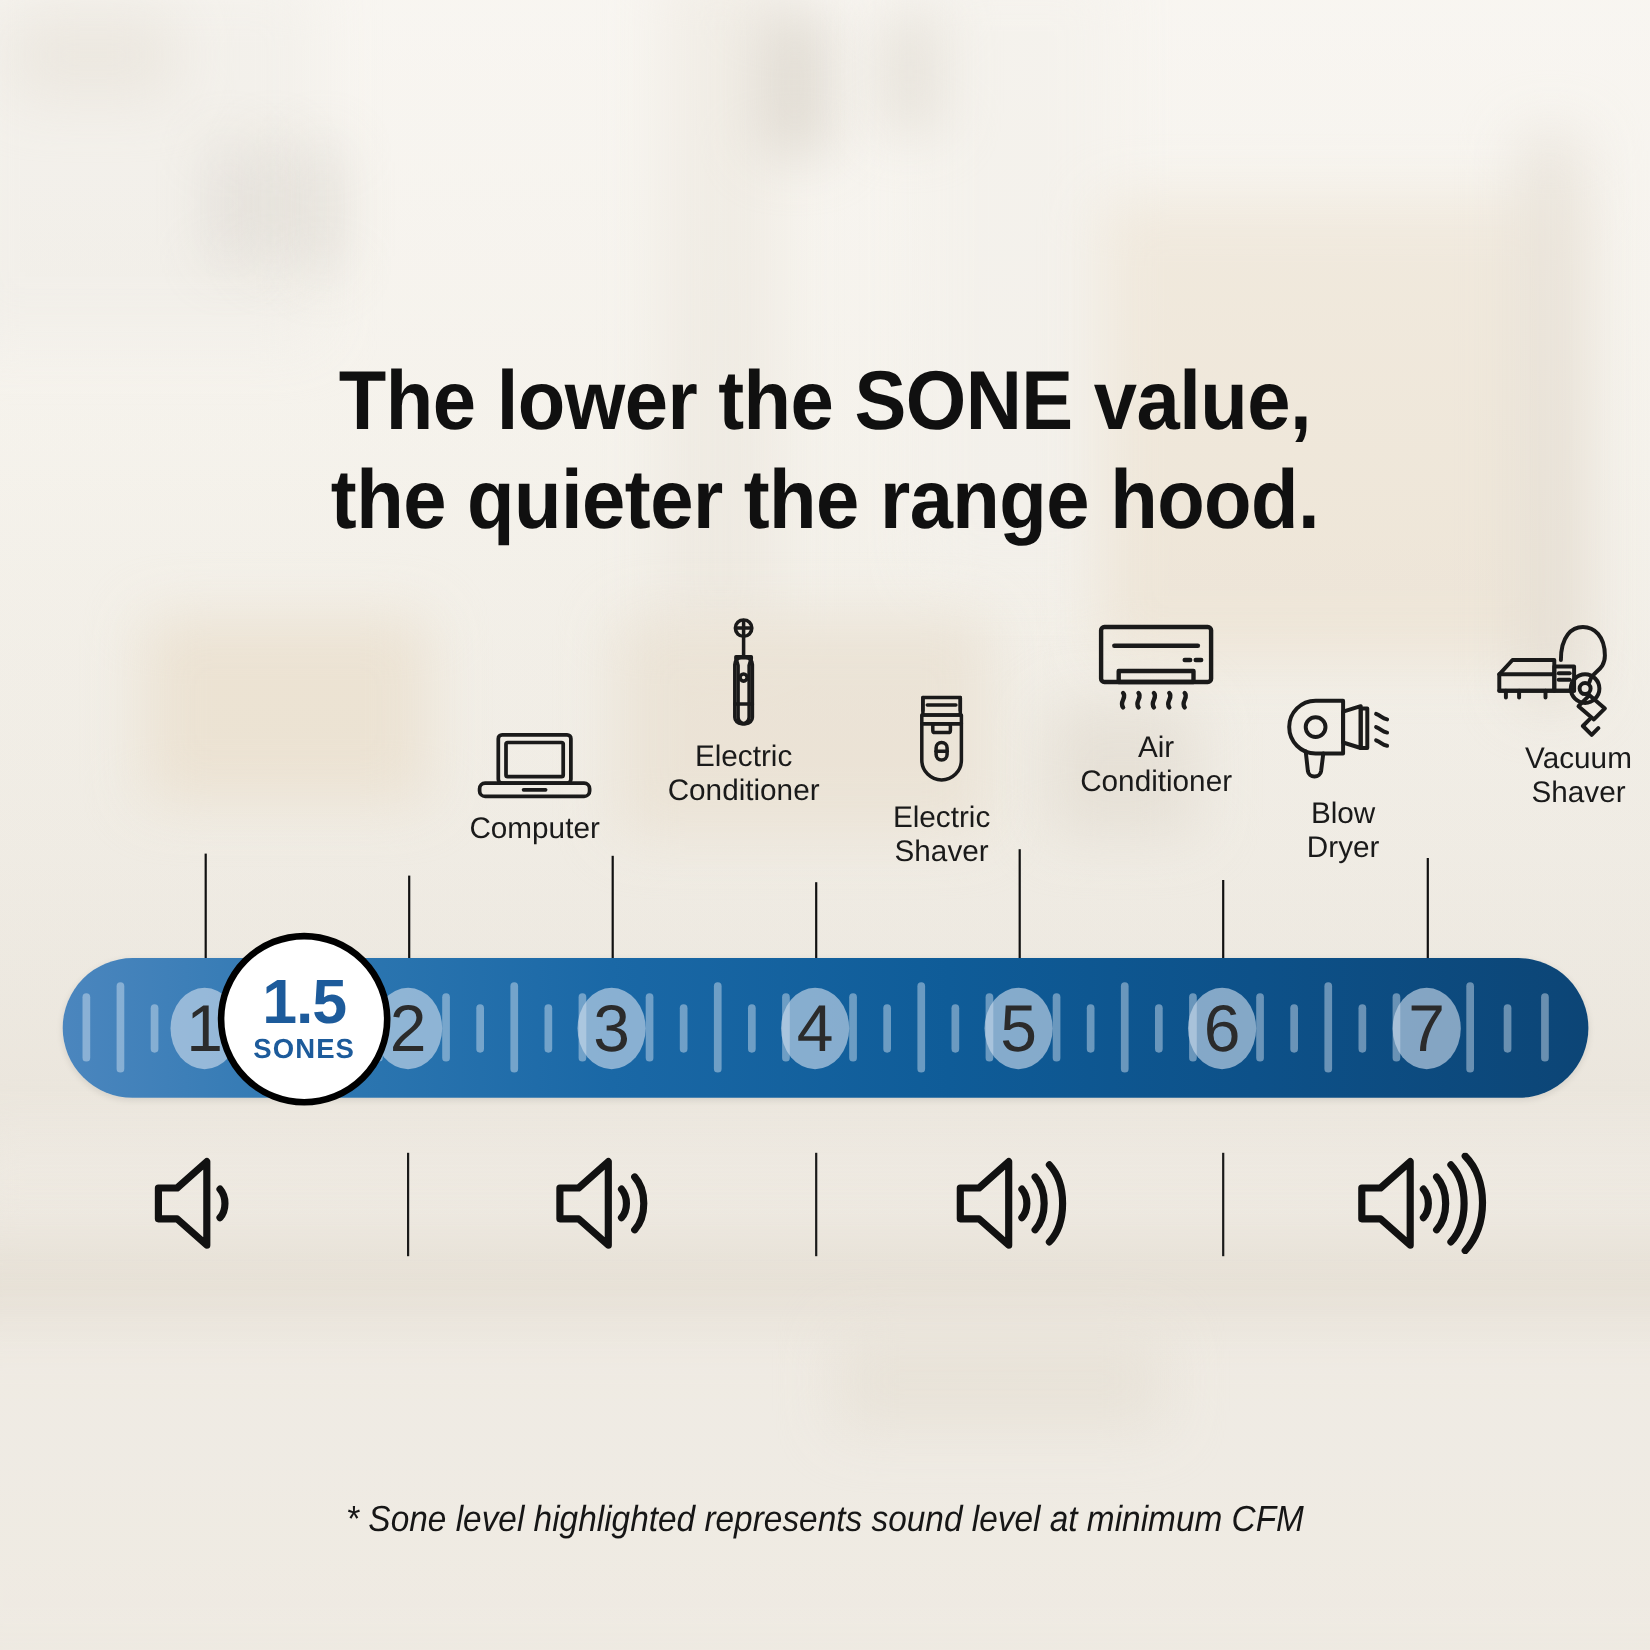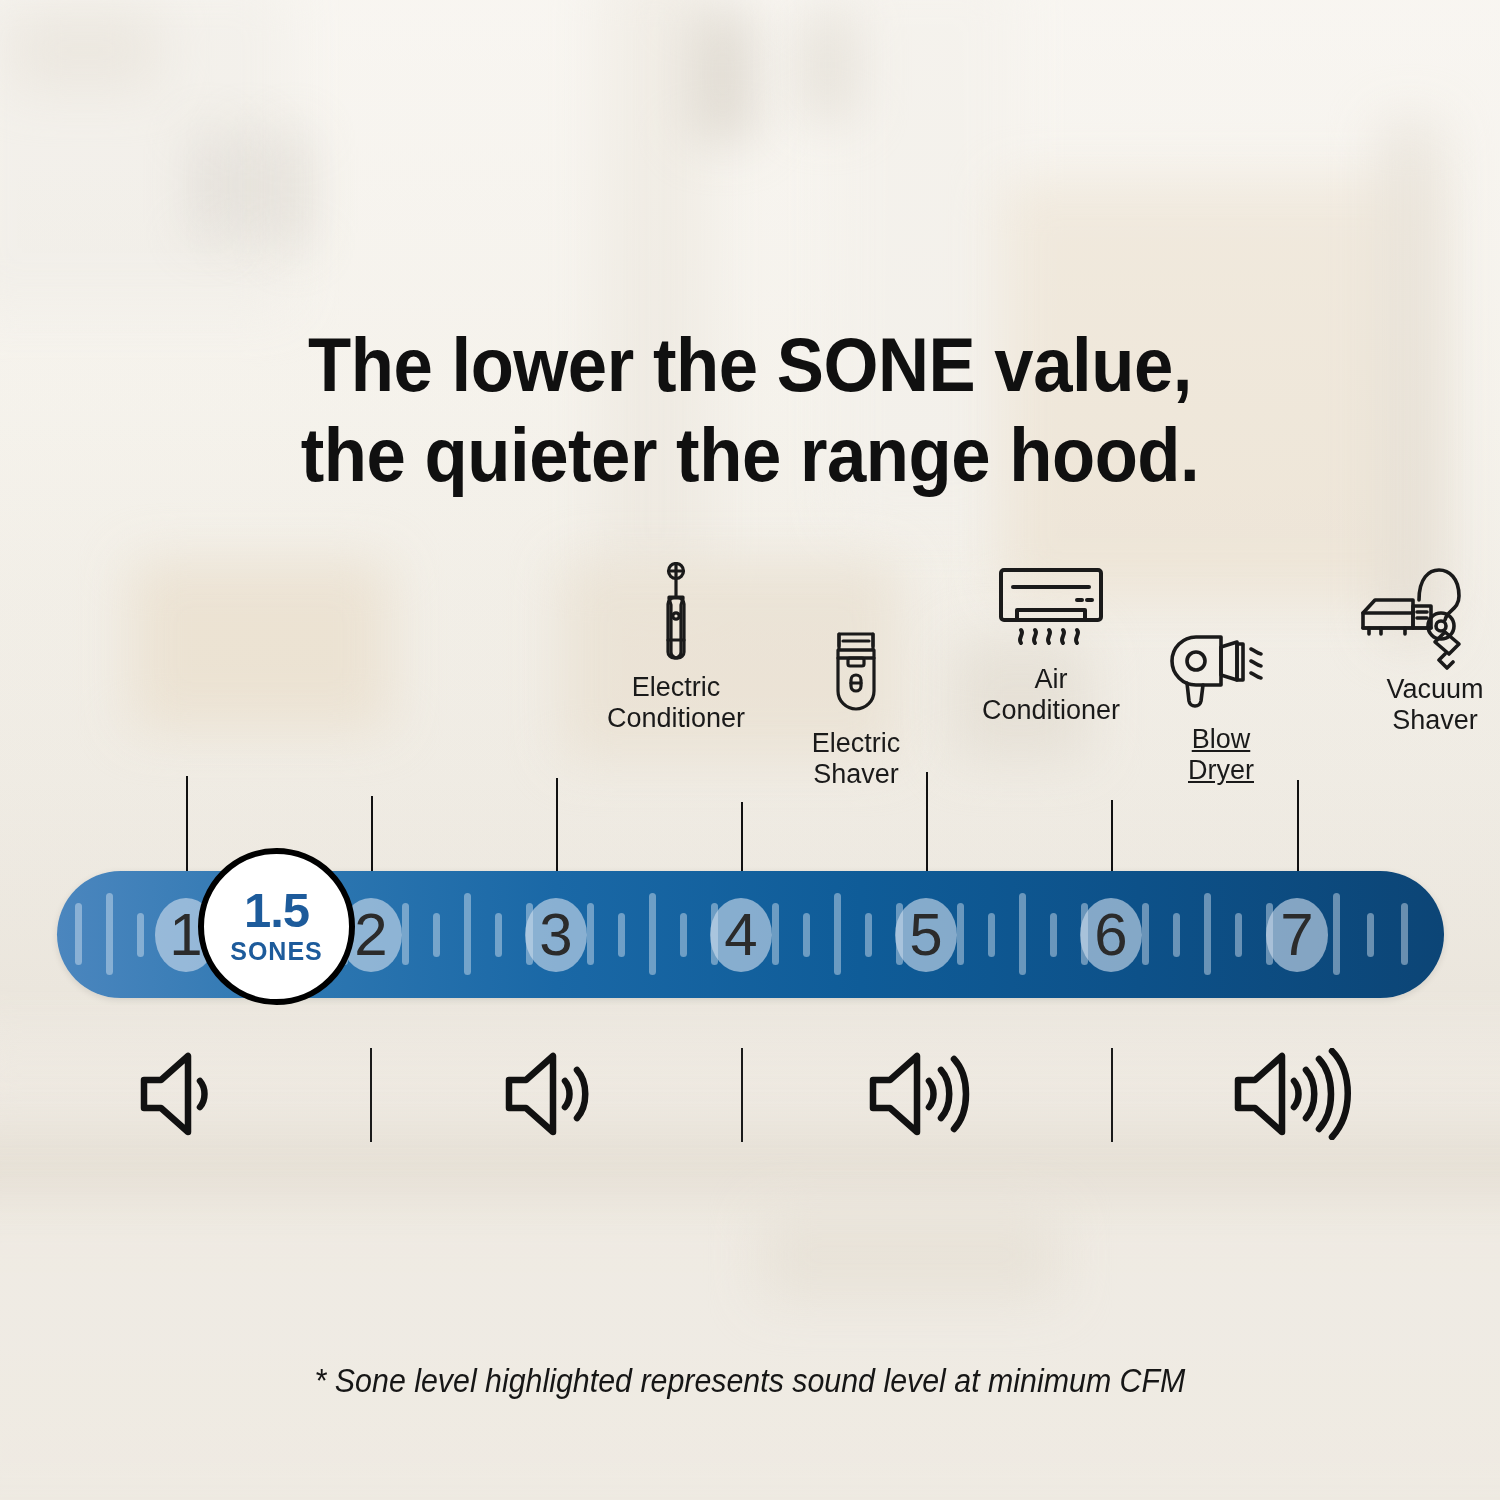--- a/index.html
+++ b/index.html
@@ -90,21 +90,21 @@
   }
 
   
   #badge {
     position:absolute; left:198px; top:848px; width:157px; height:157px;
     border-radius:50%; background:#fff; border:6px solid #000;
     display:flex; flex-direction:column; align-items:center; justify-content:center;
     z-index:6;
   }
   #badge .v {
-    font-size:49px; font-weight:700; color:#1d5b9b; line-height:.96;
+    font-size:57px; font-weight:700; color:#1d5b9b; line-height:.96;
     letter-spacing:-1px; font-family:"Liberation Sans", sans-serif;
   }
   #badge .u {
     font-size:25px; font-weight:700; color:#1d5b9b; letter-spacing:1px;
     margin-top:2px; font-family:"Liberation Sans", sans-serif;
   }
 
   
   .spk { position:absolute; transform:translateX(-50%); }
   .divider { position:absolute; width:2px; background:#1a1a1a; }
@@ -145,20 +145,35 @@
 
 <div id="content">
 
   <div class="headline">
     <span class="l1">The lower the SONE value,</span>
     <span class="l2">the quieter the range hood.</span>
   </div>
 
   <div class="leader" style="left:186px; top:776px; height:135px;"></div>
 
+  <div class="appl" style="left:371px; top:660px; width:230px; height:150px;">
+    <div class="icon">
+      <svg width="108" height="72" viewBox="0 0 108 72">
+        <g fill="none" stroke="#1a1a1a" stroke-width="3.4" stroke-linejoin="round" stroke-linecap="round">
+          <rect x="21" y="8" width="66" height="44" rx="3.5"></rect>
+          <rect x="28" y="15" width="52" height="31" rx="1.5"></rect>
+          <path d="M9 52h90a5 5 0 0 1 5 5v2a5 5 0 0 1-5 5H9a5 5 0 0 1-5-5v-2a5 5 0 0 1 5-5z"></path>
+          <line x1="44" y1="58" x2="64" y2="58"></line>
+        </g>
+      </svg>
+    </div>
+    <div class="lbl" style="top:78px;">
+      <span>Computer</span>
+    </div>
+  </div>
   <div class="leader" style="left:371px; top:796px; height:115px;"></div>
 
   <div class="appl" style="left:556px; top:562px; width:240px; height:190px;">
     <div class="icon">
       <svg width="56" height="105" viewBox="0 0 56 105">
         <g fill="none" stroke="#1a1a1a" stroke-width="3.2" stroke-linejoin="round" stroke-linecap="round">
           <circle cx="28" cy="9" r="7.5"></circle>
           <path d="M28 2v14M21 9h14"></path>
           <line x1="28" y1="17" x2="28" y2="35"></line>
           <path d="M21 35h14v2a4 4 0 0 1-1 2.6L33 43v47a6 6 0 0 1-6 6h2a6 6 0 0 1-6-6V43l-1-3.4A4 4 0 0 1 21 37z"></path>
@@ -223,21 +238,21 @@
         <g fill="none" stroke="#1a1a1a" stroke-width="3.6" stroke-linejoin="round" stroke-linecap="round">
           <path d="M31 9a24 24 0 0 0 0 48h25V9z"></path>
           <circle cx="31" cy="33" r="9"></circle>
           <path d="M56 19l16-5v38l-16-5z"></path>
           <path d="M72 16h6v36h-6z"></path>
           <path d="M22 55l2 18a6 6 0 0 0 6 5 6 6 0 0 0 6-5l2-16"></path>
           <path d="M86 21c5 2 5 4 10 5M86 33c5 2 5 4 10 5M86 45c5 2 5 4 10 5"></path>
         </g>
       </svg>
     </div>
-    <div class="lbl" style="top:96px;text-decoration:underline;">
+    <div class="lbl" style="top:96px;">
       <span>Blow</span><br>
       <span>Dryer</span>
     </div>
   </div>
   <div class="leader" style="left:1111px; top:800px; height:111px;"></div>
 
   <div class="appl" style="left:1297px; top:558px; width:230px; height:190px;">
     <div class="icon">
       <svg width="118" height="112" viewBox="0 0 118 112">
         <g fill="none" stroke="#1a1a1a" stroke-width="3.6" stroke-linejoin="round" stroke-linecap="round">

